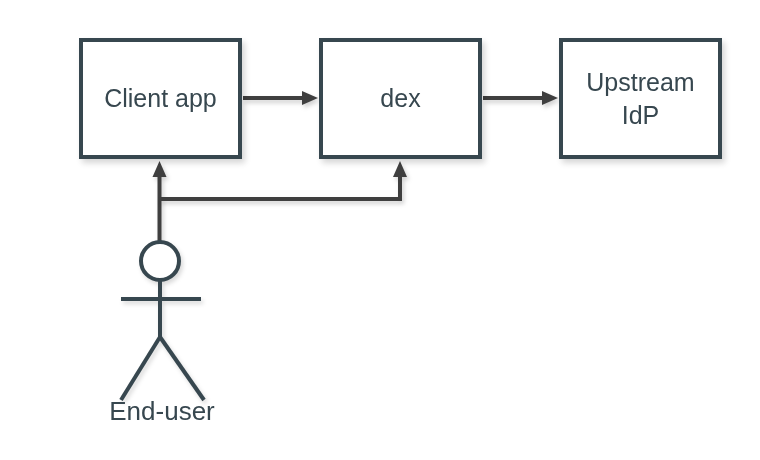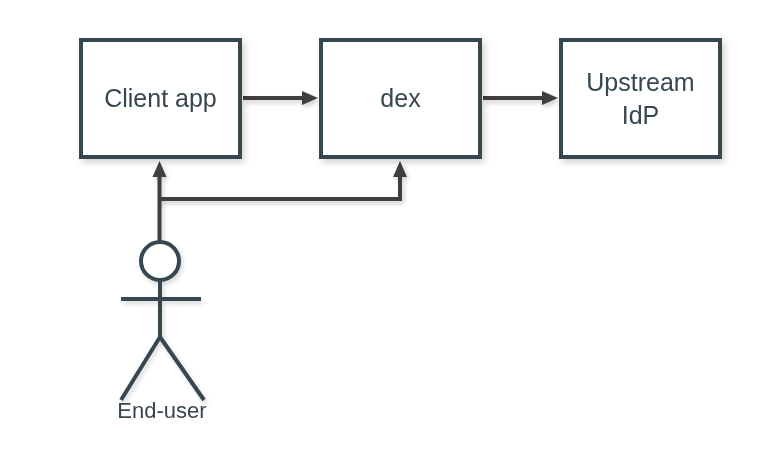--- a/index.html
+++ b/index.html
@@ -41,21 +41,21 @@
   }
   .node-client  { left: 79px;  top: 38px; width: 163px; height: 121px; }
   .node-dex     { left: 319px; top: 38px; width: 163px; height: 121px; text-align: right; }
   .node-upstream{ left: 559px; top: 38px; width: 163px; height: 121px; }
   .actor-label {
     position: absolute;
     left: 80px;
     top: 398px;
     width: 164px;
     text-align: center;
-    font-size: 22px;
+    font-size: 26px;
     line-height: 26px;
     color: #37474F;
   }
   .edge { filter: drop-shadow(2px 3px 2px rgba(0, 0, 0, 0.18)); }
   .edge line, .edge path {
     stroke: #3F3F3F;
     stroke-width: 4;
     fill: none;
   }
   .edge polygon { fill: #3F3F3F; stroke: none; }

